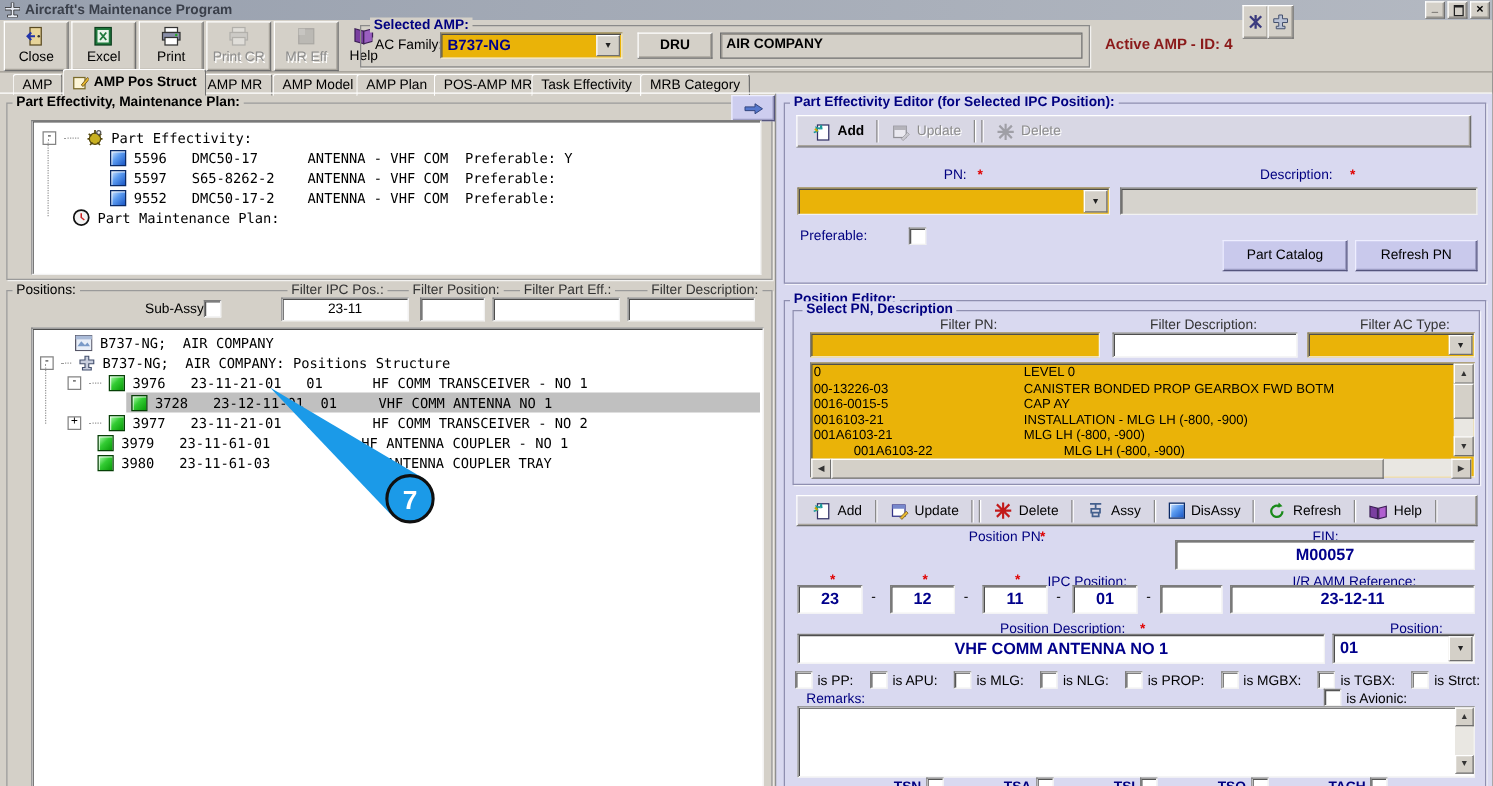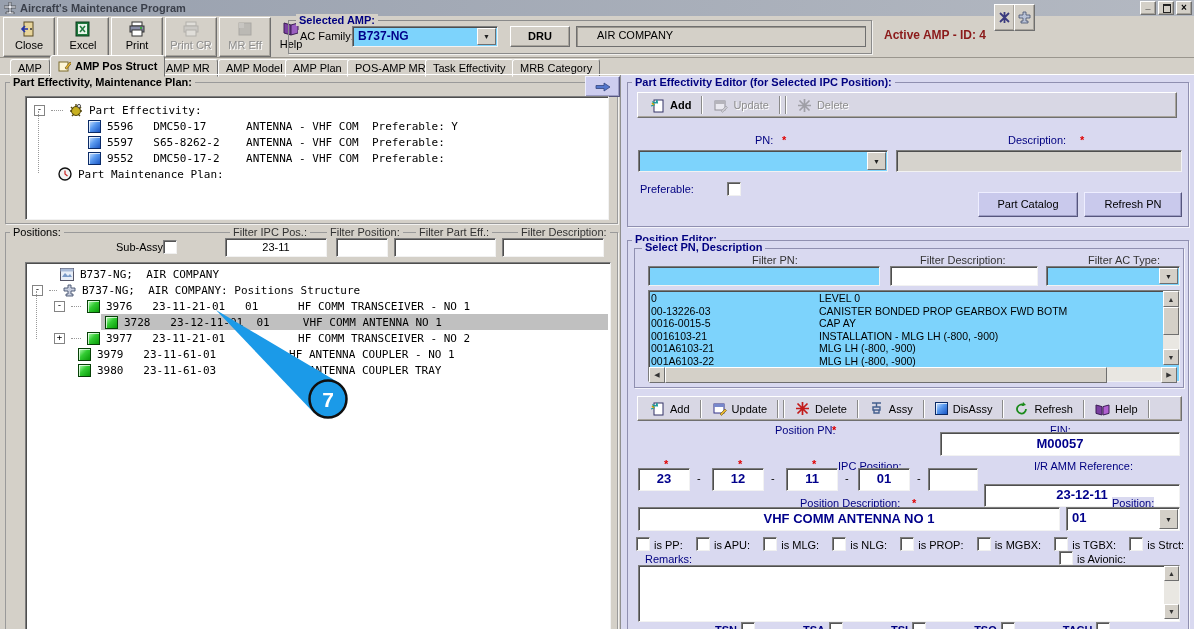--- a/index.html
+++ b/index.html
@@ -5,21 +5,21 @@
   html,body{margin:0;padding:0;background:#6b6b6b;}
   #screen{position:relative;width:1194px;height:629px;overflow:hidden;
     font-family:"Liberation Sans",sans-serif;font-size:11px;color:#000;
     background:#d4d0c8;}
   .abs{position:absolute;}
   
   .raised{background:#d4d0c8;border:1px solid;border-color:#ffffff #6f6f6f #6f6f6f #ffffff;box-shadow:inset -1px -1px 0 #a8a49c;}
   .raised-lav{background:#c9c9ec;border:1px solid;border-color:#eeeeff #55557d #55557d #eeeeff;box-shadow:inset -1px -1px 0 #9d9dc4;}
   .sunken{background:#ffffff;border:1px solid;border-color:#7d7d7d #f2f2f2 #f2f2f2 #7d7d7d;box-shadow:inset 1px 1px 0 #4e4e4e;}
   .sunken.gray{background:#d6d3cd;}
-  .sunken.cyan{background:#7dd3fc;}
+  .sunken.cyan{background:#eab308;}
   .groupbox{border:1px solid #8f8fa8;box-shadow:1px 1px 0 rgba(255,255,255,.7);}
   .chip-gray{background:#d4d0c8;}
   .chip-lav{background:#d9d9f0;}
   .req{color:#e00000;font-weight:bold;}
   .cb{display:inline-block;width:12px;height:12px;background:#fff;border:1px solid;border-color:#7d7d7d #f0f0f0 #f0f0f0 #7d7d7d;box-shadow:inset 1px 1px 0 #555;vertical-align:middle;}
   .ddbtn{position:absolute;top:1px;right:1px;bottom:1px;width:17px;background:#d4d0c8;border:1px solid;border-color:#fff #6f6f6f #6f6f6f #fff;font-size:7px;color:#222;display:flex;align-items:center;justify-content:center;}
   .value{font-weight:bold;color:#00008b;font-size:13px;}
   .tbtn{display:inline-flex;align-items:center;gap:5px;padding:0 8px;height:20px;background:transparent;}
   .tsep{width:0;height:18px;border-left:1px solid #8a8a8a;border-right:1px solid #ffffff;margin:0 2px;}
   .dis{color:#8d8d8d;text-shadow:1px 1px 0 #fff;}
@@ -130,21 +130,21 @@
     <div class="abs chip-gray" style="left:298px;top:14px;padding:0 2px;">AC Family:</div>
 
     <div class="abs sunken cyan" style="left:352px;top:10px;width:144px;height:19px;">
       <span class="abs value" style="left:5px;top:2px;font-size:12px;">B737-NG</span>
       <span class="ddbtn">▼</span>
     </div>
 
     <div class="abs raised" style="left:510px;top:10px;width:58px;height:19px;text-align:center;font-weight:bold;line-height:18px;">DRU</div>
 
     <div class="abs" style="left:576px;top:10px;width:288px;height:19px;background:#d4d0c8;border:1px solid #6f6f6f;box-shadow:inset 1px 1px 0 #9a968e;">
-      <span style="position:absolute;left:4px;top:2px;font-weight:normal;margin-left:16px;">AIR COMPANY</span>
+      <span style="position:absolute;left:4px;top:2px;font-weight:bold;">AIR COMPANY</span>
     </div>
 
     <div class="abs" style="left:865px;top:12px;width:140px;text-align:center;font-weight:bold;font-size:12px;color:#8b1a1a;">Active AMP - ID: 4</div>
 
   </div>
 
   <div class="abs raised" style="left:994px;top:4px;width:19px;height:25px;display:flex;align-items:center;justify-content:center;">
     <span class="ic">
       <svg width="13" height="13">
           <path d="M2 2l9 9M11 2l-9 9M6.5 1v4M6.5 8v4" stroke="#3a3a7e" stroke-width="1.8"></path>
@@ -419,21 +419,21 @@
         </div>
       <div style="display:flex;height:12.5px;">
           <span style="width:168px;">0016103-21</span>
           <span>INSTALLATION - MLG LH (-800, -900)</span>
         </div>
       <div style="display:flex;height:12.5px;">
           <span style="width:168px;">001A6103-21</span>
           <span>MLG LH (-800, -900)</span>
         </div>
       <div style="display:flex;height:12.5px;">
-          <span style="width:168px;">001A6103-22</span>
+          <span style="width:168px;padding-left:32px;">001A6103-22</span>
           <span>MLG LH (-800, -900)</span>
         </div>
     </div>
 
     <div class="abs sb-track" style="right:0;top:0;width:16px;height:74px;">
       <div class="sb-btn" style="width:14px;height:14px;">▲</div>
       <div class="sb-thumb" style="width:14px;height:26px;"></div>
       <div class="sb-btn abs" style="bottom:0;width:14px;height:14px;">▼</div>
     </div>
 
@@ -529,21 +529,21 @@
 
   <div class="abs sunken" style="left:638px;top:468px;width:50px;height:21px;text-align:center;"><span class="value" style="line-height:20px;">23</span></div>
   <span class="abs" style="left:697px;top:472px;">-</span>
   <div class="abs sunken" style="left:712px;top:468px;width:50px;height:21px;text-align:center;"><span class="value" style="line-height:20px;">12</span></div>
   <span class="abs" style="left:771px;top:472px;">-</span>
   <div class="abs sunken" style="left:786px;top:468px;width:50px;height:21px;text-align:center;"><span class="value" style="line-height:20px;">11</span></div>
   <span class="abs" style="left:845px;top:472px;">-</span>
   <div class="abs sunken" style="left:858px;top:468px;width:50px;height:21px;text-align:center;"><span class="value" style="line-height:20px;">01</span></div>
   <span class="abs" style="left:917px;top:472px;">-</span>
   <div class="abs sunken" style="left:928px;top:468px;width:48px;height:21px;text-align:center;"><span class="value" style="line-height:20px;"></span></div>
-  <div class="abs sunken" style="left:984px;top:484px;width:194px;height:21px;text-align:center;"><span class="value" style="line-height:20px;">23-12-11</span></div>
+  <div class="abs sunken" style="left:984px;top:468px;width:194px;height:21px;text-align:center;"><span class="value" style="line-height:20px;">23-12-11</span></div>
 
   <div class="abs chip-lav" style="left:800px;top:497px;color:#000080;">Position Description:</div>
   <span class="abs req" style="left:912px;top:497px;">*</span>
   <div class="abs chip-lav" style="left:1112px;top:497px;color:#000080;">Position:</div>
 
   <div class="abs sunken" style="left:638px;top:507px;width:420px;height:22px;text-align:center;">
     <span class="value" style="line-height:21px;">VHF COMM ANTENNA NO 1</span>
   </div>
   <div class="abs sunken" style="left:1066px;top:507px;width:112px;height:22px;">
     <span class="value" style="position:absolute;left:5px;top:2px;">01</span>

